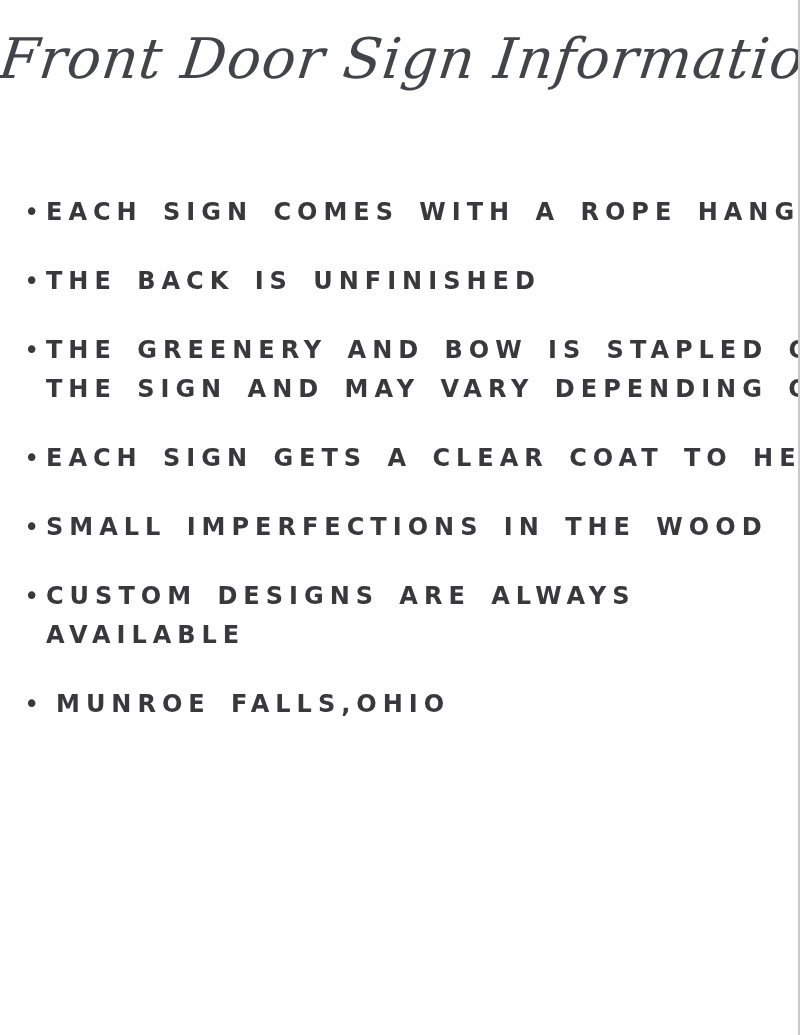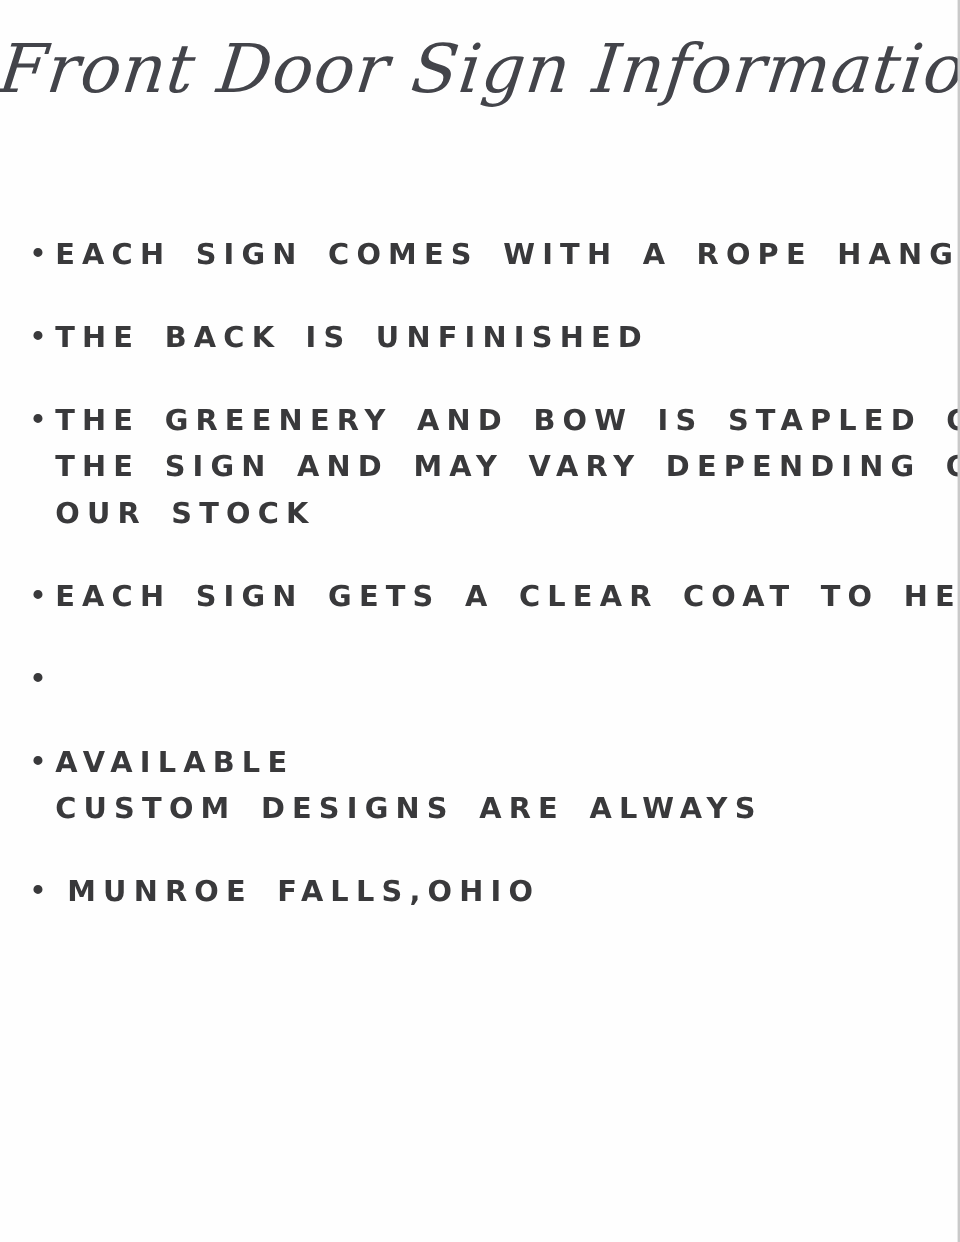--- a/index.html
+++ b/index.html
@@ -96,42 +96,42 @@
       <span class="lines">
         <span class="line">THE BACK IS UNFINISHED</span>
       </span>
     </li>
 
     <li class="info-item">
       <span class="bullet">•</span>
       <span class="lines">
         <span class="line">THE GREENERY AND BOW IS STAPLED ON</span>
         <span class="line">THE SIGN AND MAY VARY DEPENDING ON</span>
-        <span class="line">OUR STOCK</span>
       </span>
     </li>
 
     <li class="info-item">
       <span class="bullet">•</span>
       <span class="lines">
         <span class="line">EACH SIGN GETS A CLEAR COAT TO HELP</span>
       </span>
     </li>
 
     <li class="info-item">
       <span class="bullet">•</span>
       <span class="lines">
+        <span class="line">SMALL IMPERFECTIONS IN THE WOOD</span>
       </span>
     </li>
 
     <li class="info-item">
       <span class="bullet">•</span>
       <span class="lines">
+        <span class="line">CUSTOM DESIGNS ARE ALWAYS</span>
         <span class="line">AVAILABLE</span>
-        <span class="line">CUSTOM DESIGNS ARE ALWAYS</span>
       </span>
     </li>
 
     <li class="info-item indented">
       <span class="bullet">•</span>
       <span class="lines">
         <span class="line">MUNROE FALLS,OHIO</span>
       </span>
     </li>
 

